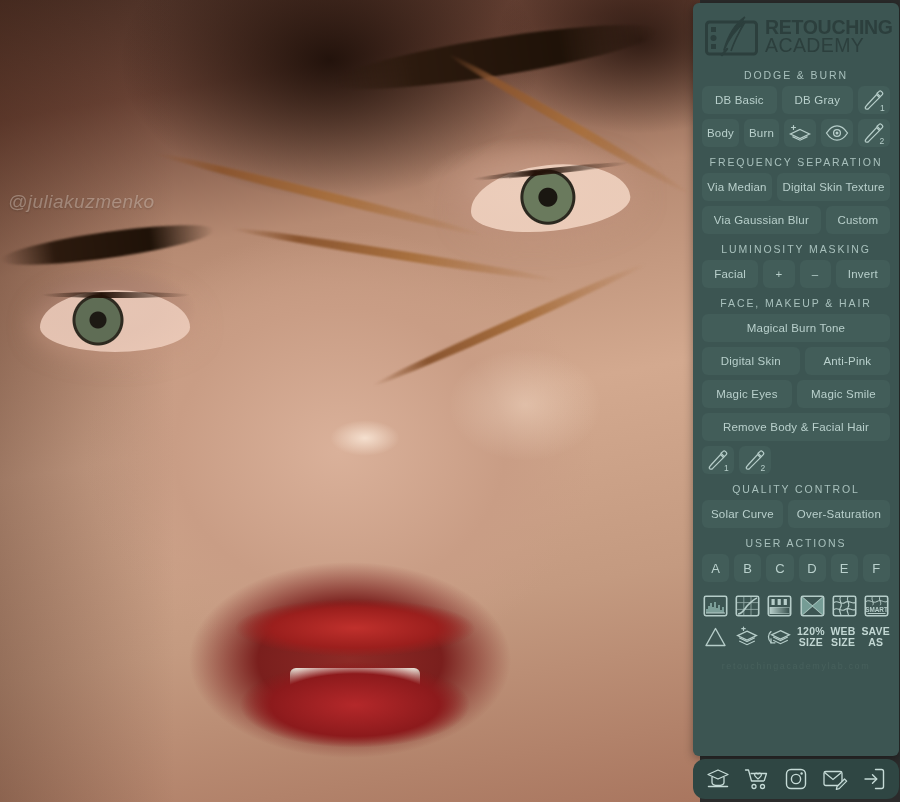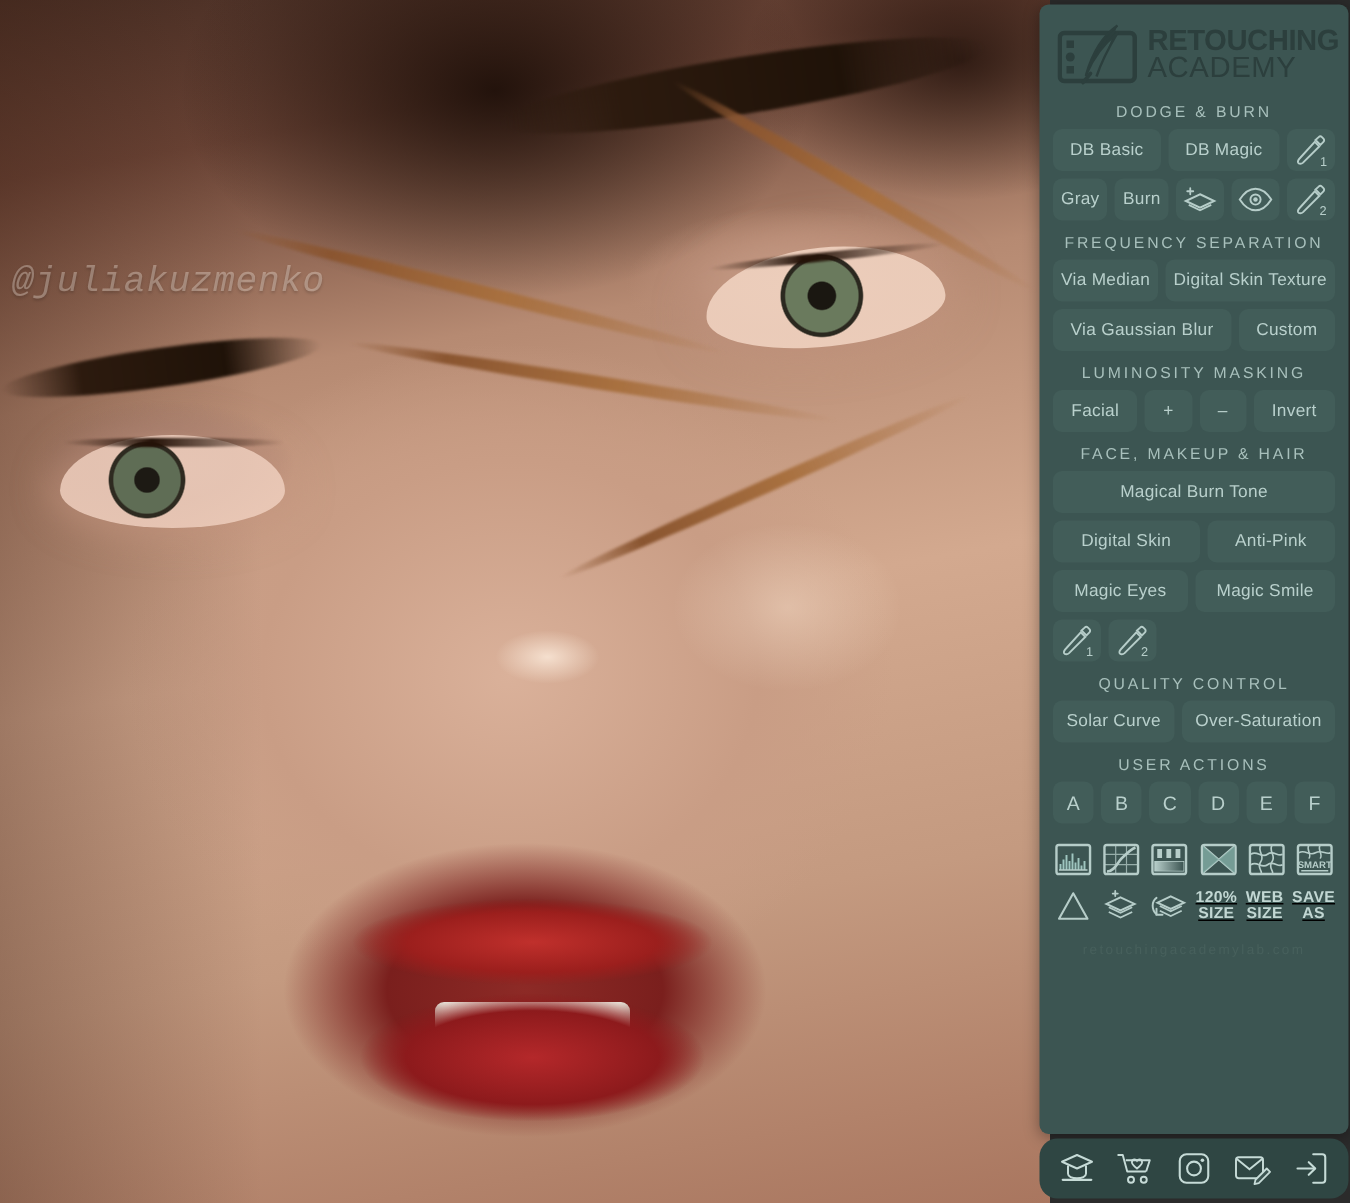--- a/index.html
+++ b/index.html
@@ -56,23 +56,23 @@
   .teeth {
     position: absolute; left: 290px; top: 668px; width: 130px; height: 33px;
     background: linear-gradient(180deg, #f0ece2, #cfc7b8); border-radius: 6px 6px 16px 16px;
     box-shadow: inset 0 -5px 9px rgba(120,80,70,.45);
   }
   .nose-hl { position: absolute; left: 330px; top: 420px; width: 70px; height: 36px;
     background: radial-gradient(ellipse, rgba(255,240,225,.75), rgba(255,240,225,0) 70%); }
   .cheek-hl { position: absolute; left: 450px; top: 350px; width: 150px; height: 110px;
     background: radial-gradient(ellipse, rgba(255,235,215,.4), rgba(255,235,215,0) 72%); }
   .photo-watermark {
-    position: absolute; left: 8px; top: 175px;
-    font-size: 24px; letter-spacing: .5px; color: rgba(255,245,235,.32);
-    font-family: Liberation Mono, monospace; font-style: italic;
+    position: absolute; left: 8px; top: 191px;
+    font-size: 19px; letter-spacing: .5px; color: rgba(255,245,235,.32);
+    font-family: Liberation Sans, sans-serif; font-style: italic;
     text-shadow: 0 1px 2px rgba(0,0,0,.18); user-select: none;
   }
 
   
   .panel {
     position: absolute; right: 1px; top: 3px; width: 206px; height: 796px;
     display: flex; flex-direction: column;
   }
   .panel-body {
     background: #3c5552; border-radius: 6px;
@@ -97,21 +97,21 @@
     background: #425d59; border-radius: 6px; color: #b9d0cc;
     font-size: 11.5px; letter-spacing: .2px;
     display: flex; align-items: center; justify-content: center;
     height: 28px; flex: 1 1 auto; white-space: nowrap; cursor: pointer;
     user-select: none; padding: 0 4px;
   }
   .btn.sq { flex: 0 0 32px; width: 32px; }
   .btn.letter { font-size: 13px; color: #b9d0cc; flex: 1 1 0; }
 
   .icon-grid { margin-top: 5px; }
-  .icon-row { display: flex; gap: 5px; margin-bottom: 4px; text-decoration: underline; }
+  .icon-row { display: flex; gap: 5px; margin-bottom: 4px; }
   .icon-cell {
     flex: 1 1 0; height: 27px; display: flex; align-items: center; justify-content: center;
     cursor: pointer; color: #b6cdc9; position: relative;
   }
   .icon-cell .lbl {
     font-size: 10.5px; line-height: 10.5px; font-weight: bold; color: #c2d7d3;
     text-align: center; letter-spacing: .2px;
   }
   .watermark {
     text-align: center; color: #47605c; font-size: 9px; letter-spacing: 1.6px;
@@ -166,31 +166,31 @@
         <span class="logo-text">
           <span class="t1">RETOUCHING</span>
           <span class="t2">ACADEMY</span>
         </span>
       </div>
 
       <div id="sections">
           <div class="sect-title">DODGE &amp; BURN</div>
           <div class="row">
             <div class="btn">DB Basic</div>
-            <div class="btn">DB Magic</div>
+            <div class="btn">DB Gray</div>
             <div class="btn sq">
               <svg width="22" height="24" viewBox="0 0 22 24">
                 <path d="M4 17c-1 1-2 2.4-1.6 3.4.5 1.1 2.3.9 3.3 0L16.5 9.6l-3-3L4 17z" fill="none" stroke="#b6cdc9" stroke-width="1.3"></path>
                 <path d="M14 5.3l3.3 3.3 2-2c.6-.6.6-1.6 0-2.2l-1-1c-.6-.6-1.6-.6-2.2 0l-2.1 1.9z" fill="none" stroke="#b6cdc9" stroke-width="1.3"></path>
                 <text x="17" y="22.5" font-size="8.5" fill="#b6cdc9" font-family="Liberation Sans,sans-serif">1</text>
               </svg>
             </div>
           </div>
           <div class="row">
-            <div class="btn">Gray</div>
+            <div class="btn">Body</div>
             <div class="btn">Burn</div>
             <div class="btn sq">
               <svg width="24" height="20" viewBox="0 0 24 20">
                 <path d="M12 6.5L21.5 11 12 15.5 2.5 11z" fill="none" stroke="#b6cdc9" stroke-width="1.3"></path>
                 <path d="M4.5 13.6L12 17.2l7.5-3.6" fill="none" stroke="#b6cdc9" stroke-width="1.2"></path>
                 <path d="M5.5 2.5v4M3.5 4.5h4" stroke="#b6cdc9" stroke-width="1.2" stroke-linecap="round"></path>
               </svg>
             </div>
             <div class="btn sq">
               <svg width="24" height="18" viewBox="0 0 24 18">
@@ -227,20 +227,23 @@
           <div class="row">
             <div class="btn">Magical Burn Tone</div>
           </div>
           <div class="row">
             <div class="btn">Digital Skin</div>
             <div class="btn">Anti-Pink</div>
           </div>
           <div class="row">
             <div class="btn">Magic Eyes</div>
             <div class="btn">Magic Smile</div>
+          </div>
+          <div class="row">
+            <div class="btn">Remove Body &amp; Facial Hair</div>
           </div>
           <div class="row">
             <div class="btn sq">
               <svg width="22" height="24" viewBox="0 0 22 24">
                 <path d="M4 17c-1 1-2 2.4-1.6 3.4.5 1.1 2.3.9 3.3 0L16.5 9.6l-3-3L4 17z" fill="none" stroke="#b6cdc9" stroke-width="1.3"></path>
                 <path d="M14 5.3l3.3 3.3 2-2c.6-.6.6-1.6 0-2.2l-1-1c-.6-.6-1.6-.6-2.2 0l-2.1 1.9z" fill="none" stroke="#b6cdc9" stroke-width="1.3"></path>
                 <text x="17" y="22.5" font-size="8.5" fill="#b6cdc9" font-family="Liberation Sans,sans-serif">1</text>
               </svg>
             </div>
             <div class="btn sq">

